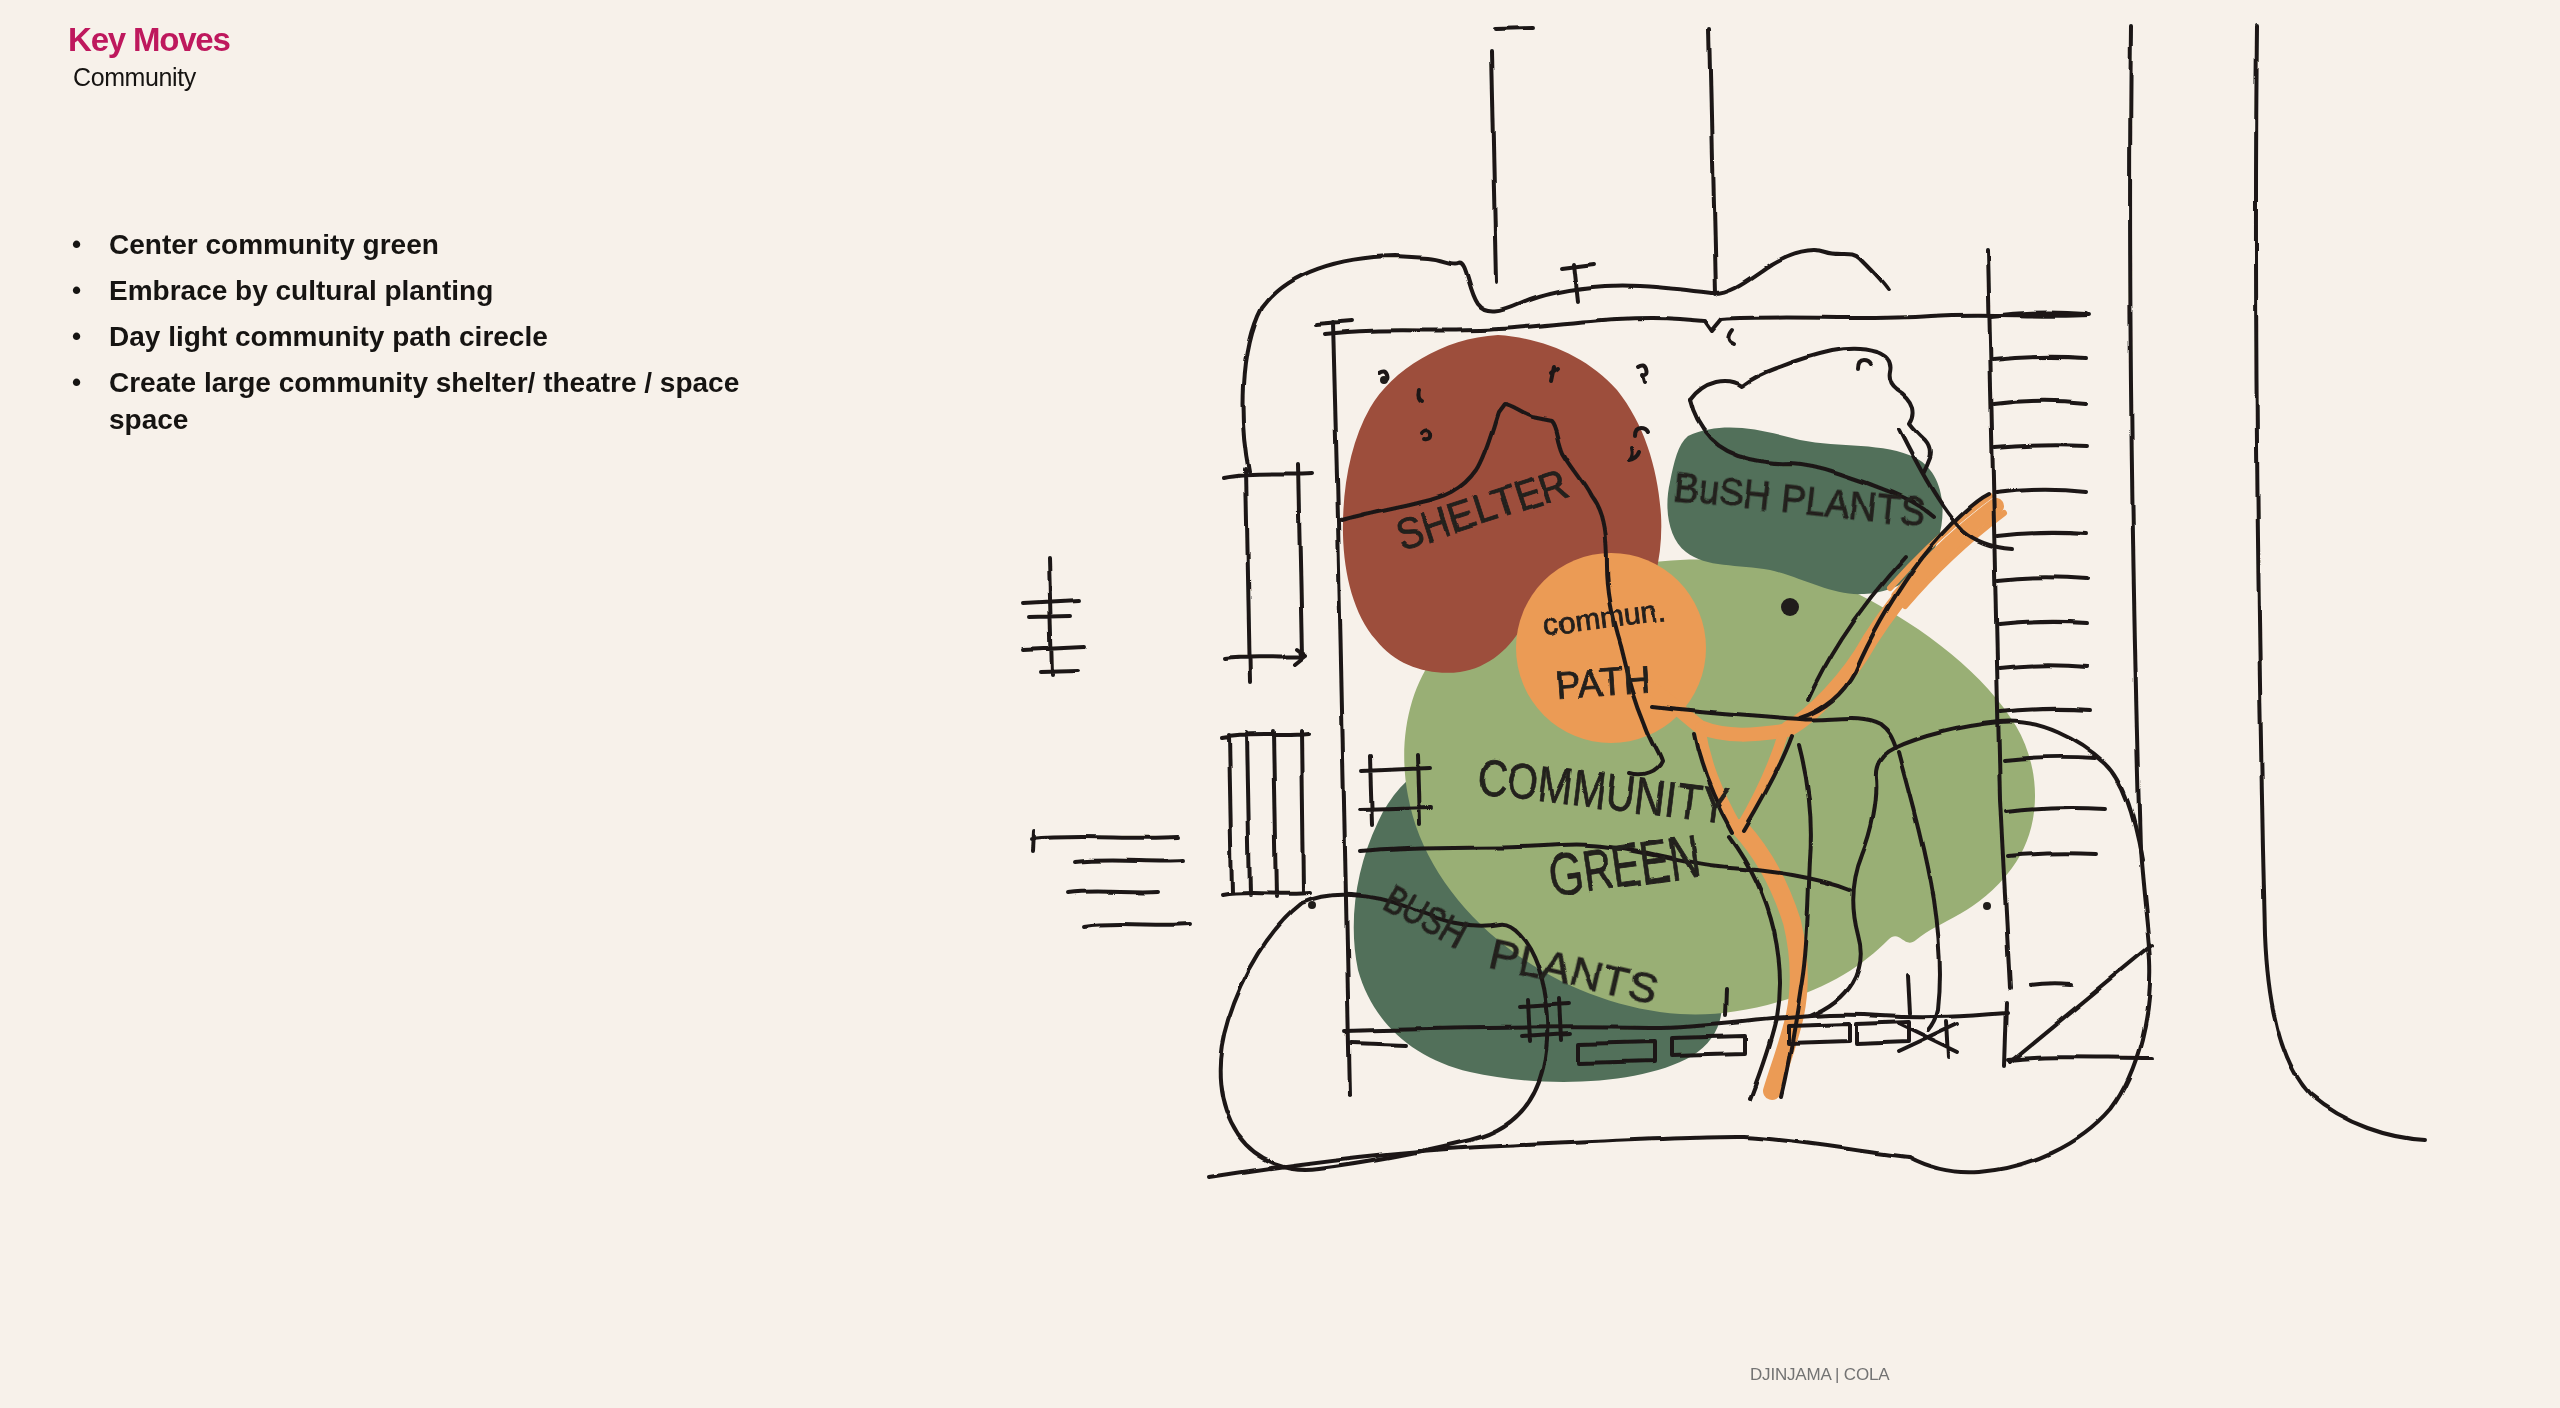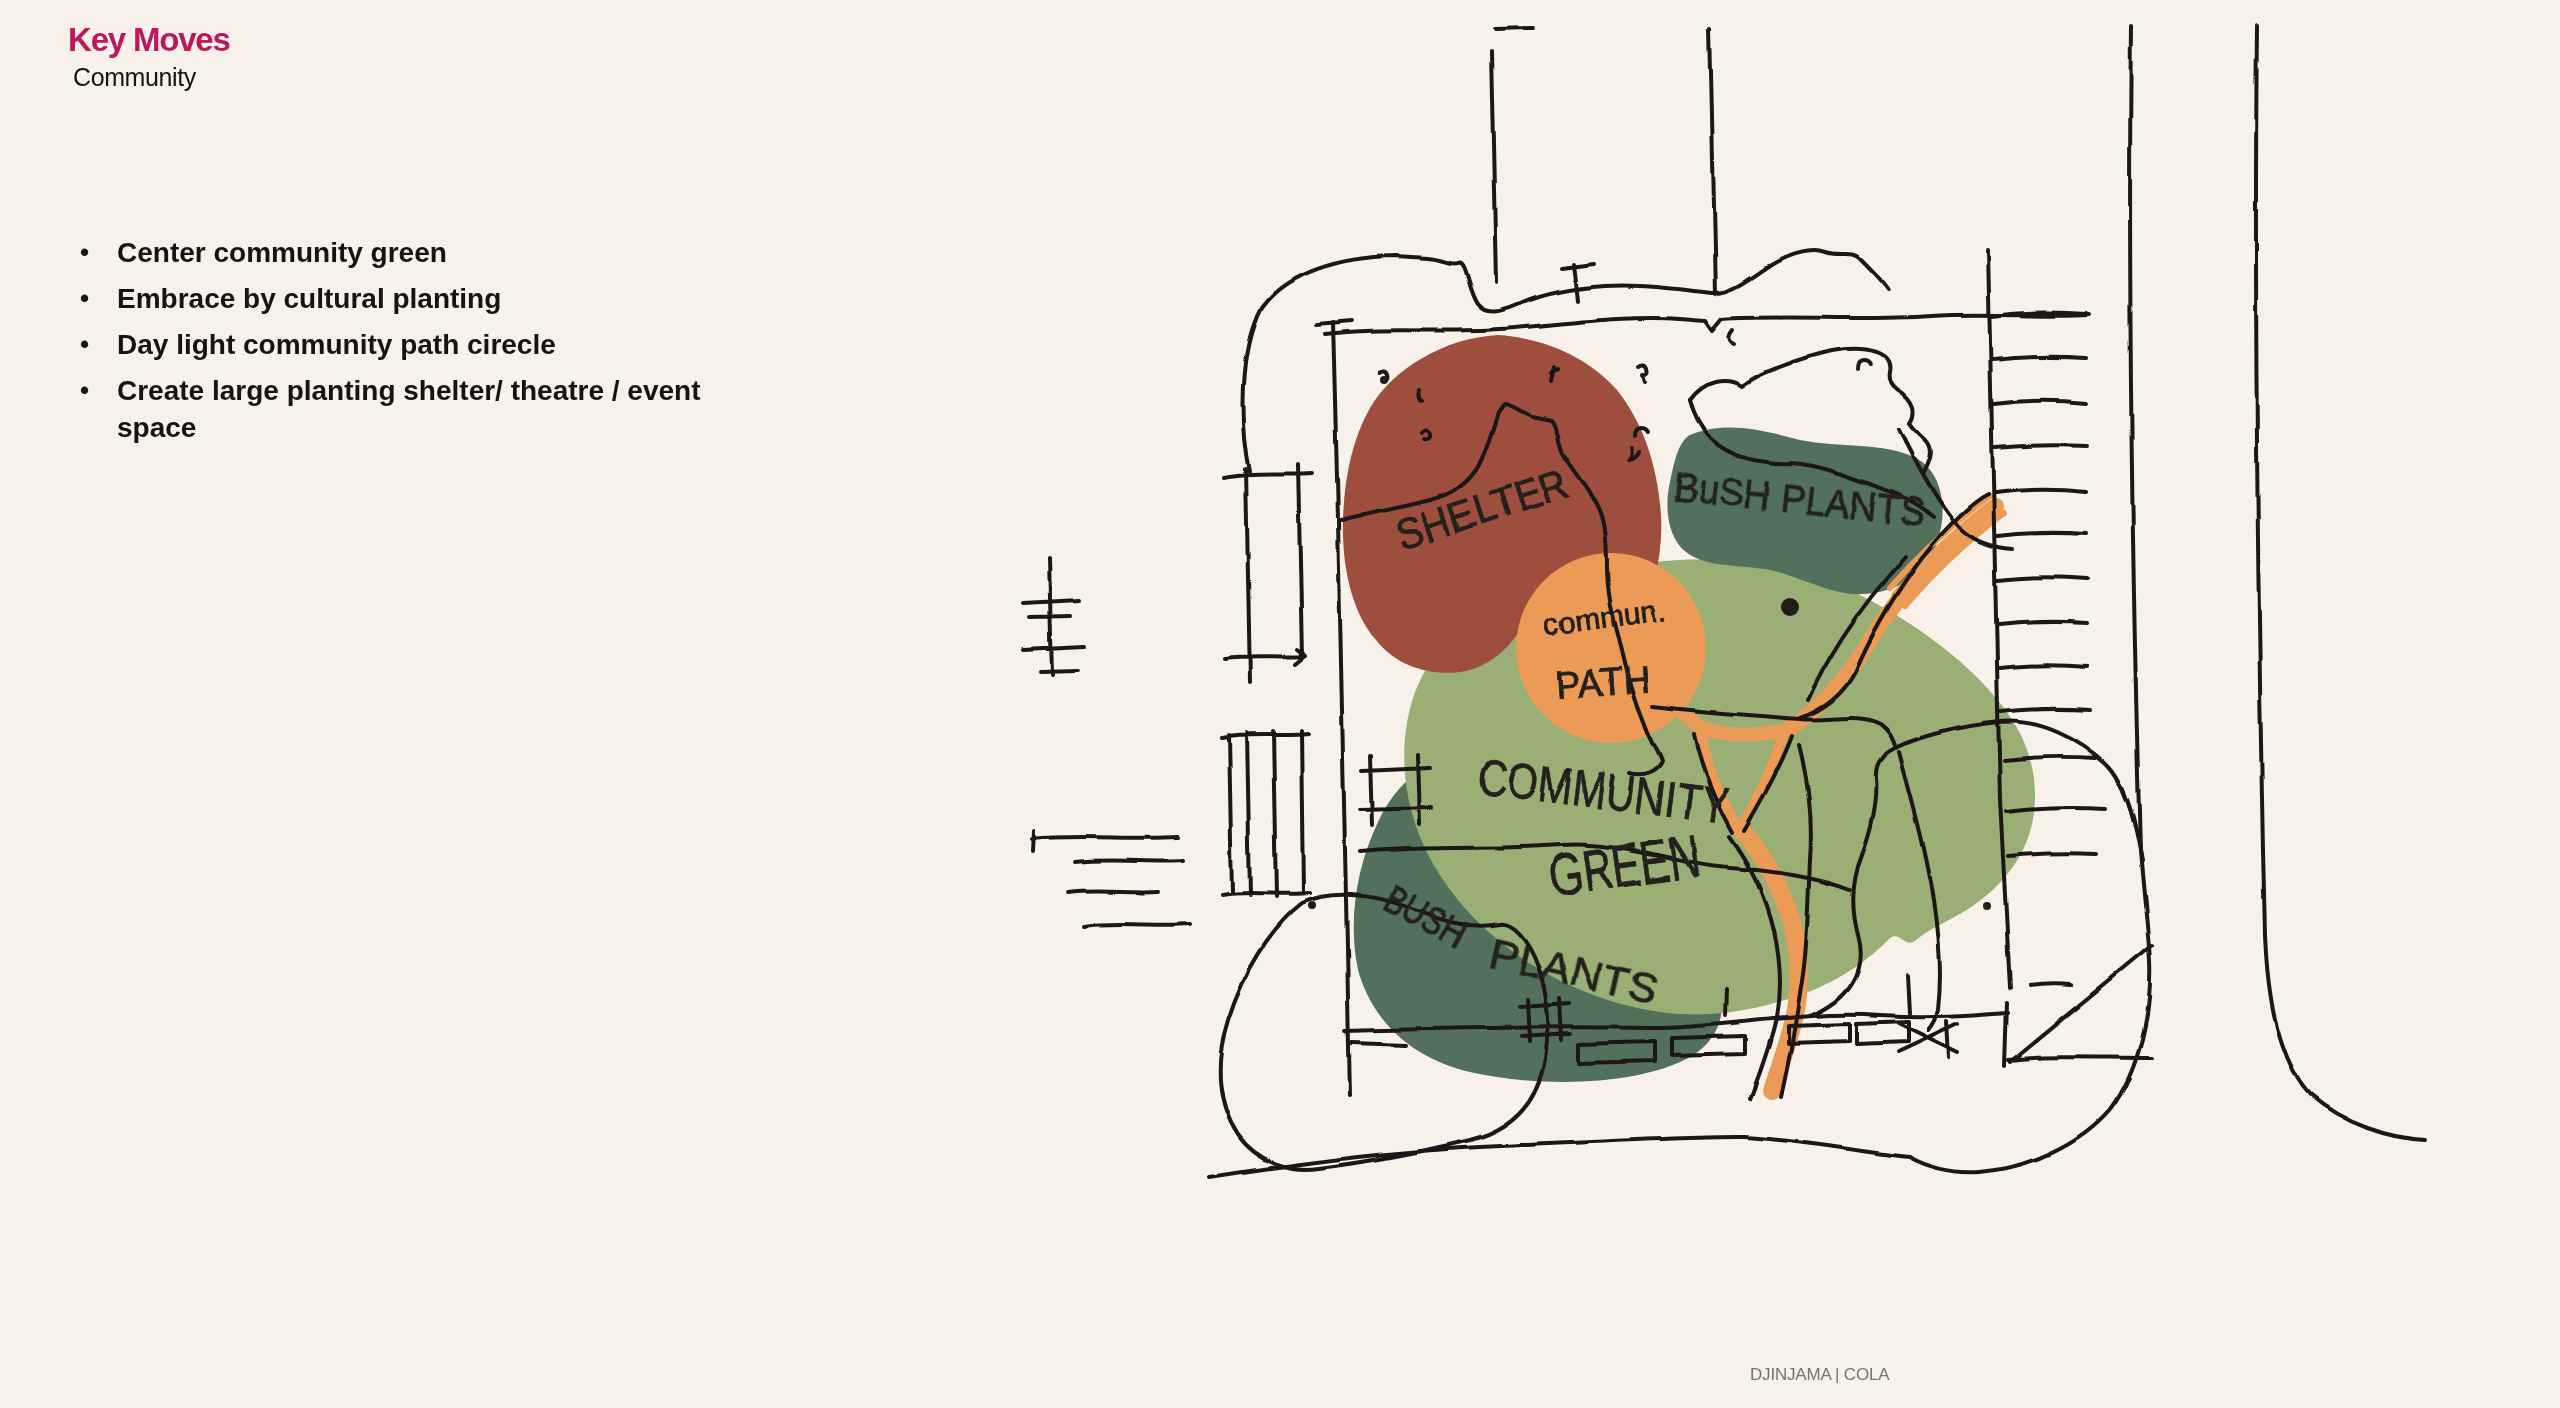--- a/index.html
+++ b/index.html
@@ -1,35 +1,35 @@
 <!DOCTYPE html>
 <html><head><meta charset="utf-8">
 <style>
 html,body{margin:0;padding:0;width:2560px;height:1408px;background:#f7f1ea;font-family:"Liberation Sans",sans-serif;overflow:hidden}
 .title{position:absolute;left:68px;top:21px;font-size:33px;font-weight:bold;color:#be185d;letter-spacing:-1.2px}
 .subtitle{position:absolute;left:73px;top:63px;font-size:25px;color:#161412;letter-spacing:-0.4px}
 .bullets{position:absolute;left:68px;top:222px;width:700px;font-size:28px;font-weight:bold;color:#161412;line-height:37px}
-.bullets ul{list-style:none;margin:12px;padding:0}
+.bullets ul{list-style:none;margin:4px;padding:0}
 .bullets li{margin-bottom:9px;padding-left:37px;position:relative}
 .bullets li::before{content:"\2022";position:absolute;left:0;top:0;font-size:26px}
 .credit{position:absolute;left:1750px;top:1365px;font-size:17px;color:#737373;letter-spacing:-0.2px}
 #sk{position:absolute;left:0;top:0}
 </style></head>
 <body>
 
 <div class="title">Key Moves</div>
 
 <div class="subtitle">Community</div>
 
 <div class="bullets">
     <ul>
 <li>Center community green</li>
 <li>Embrace by cultural planting</li>
 <li>Day light community path cirecle</li>
-<li>Create large planting shelter/ theatre / event space</li>
+<li>Create large community shelter/ theatre / space space</li>
 </ul>
   </div>
 
 <svg id="sk" width="2560" height="1408" viewBox="0 0 2560 1408">
 <defs>
 <filter id="rough" x="-5%" y="-5%" width="110%" height="110%">
 <feTurbulence type="fractalNoise" baseFrequency="0.015" numOctaves="3" seed="11" result="n"></feTurbulence>
 <feDisplacementMap in="SourceGraphic" in2="n" scale="5" xChannelSelector="R" yChannelSelector="G"></feDisplacementMap>
 </filter>
 </defs>

